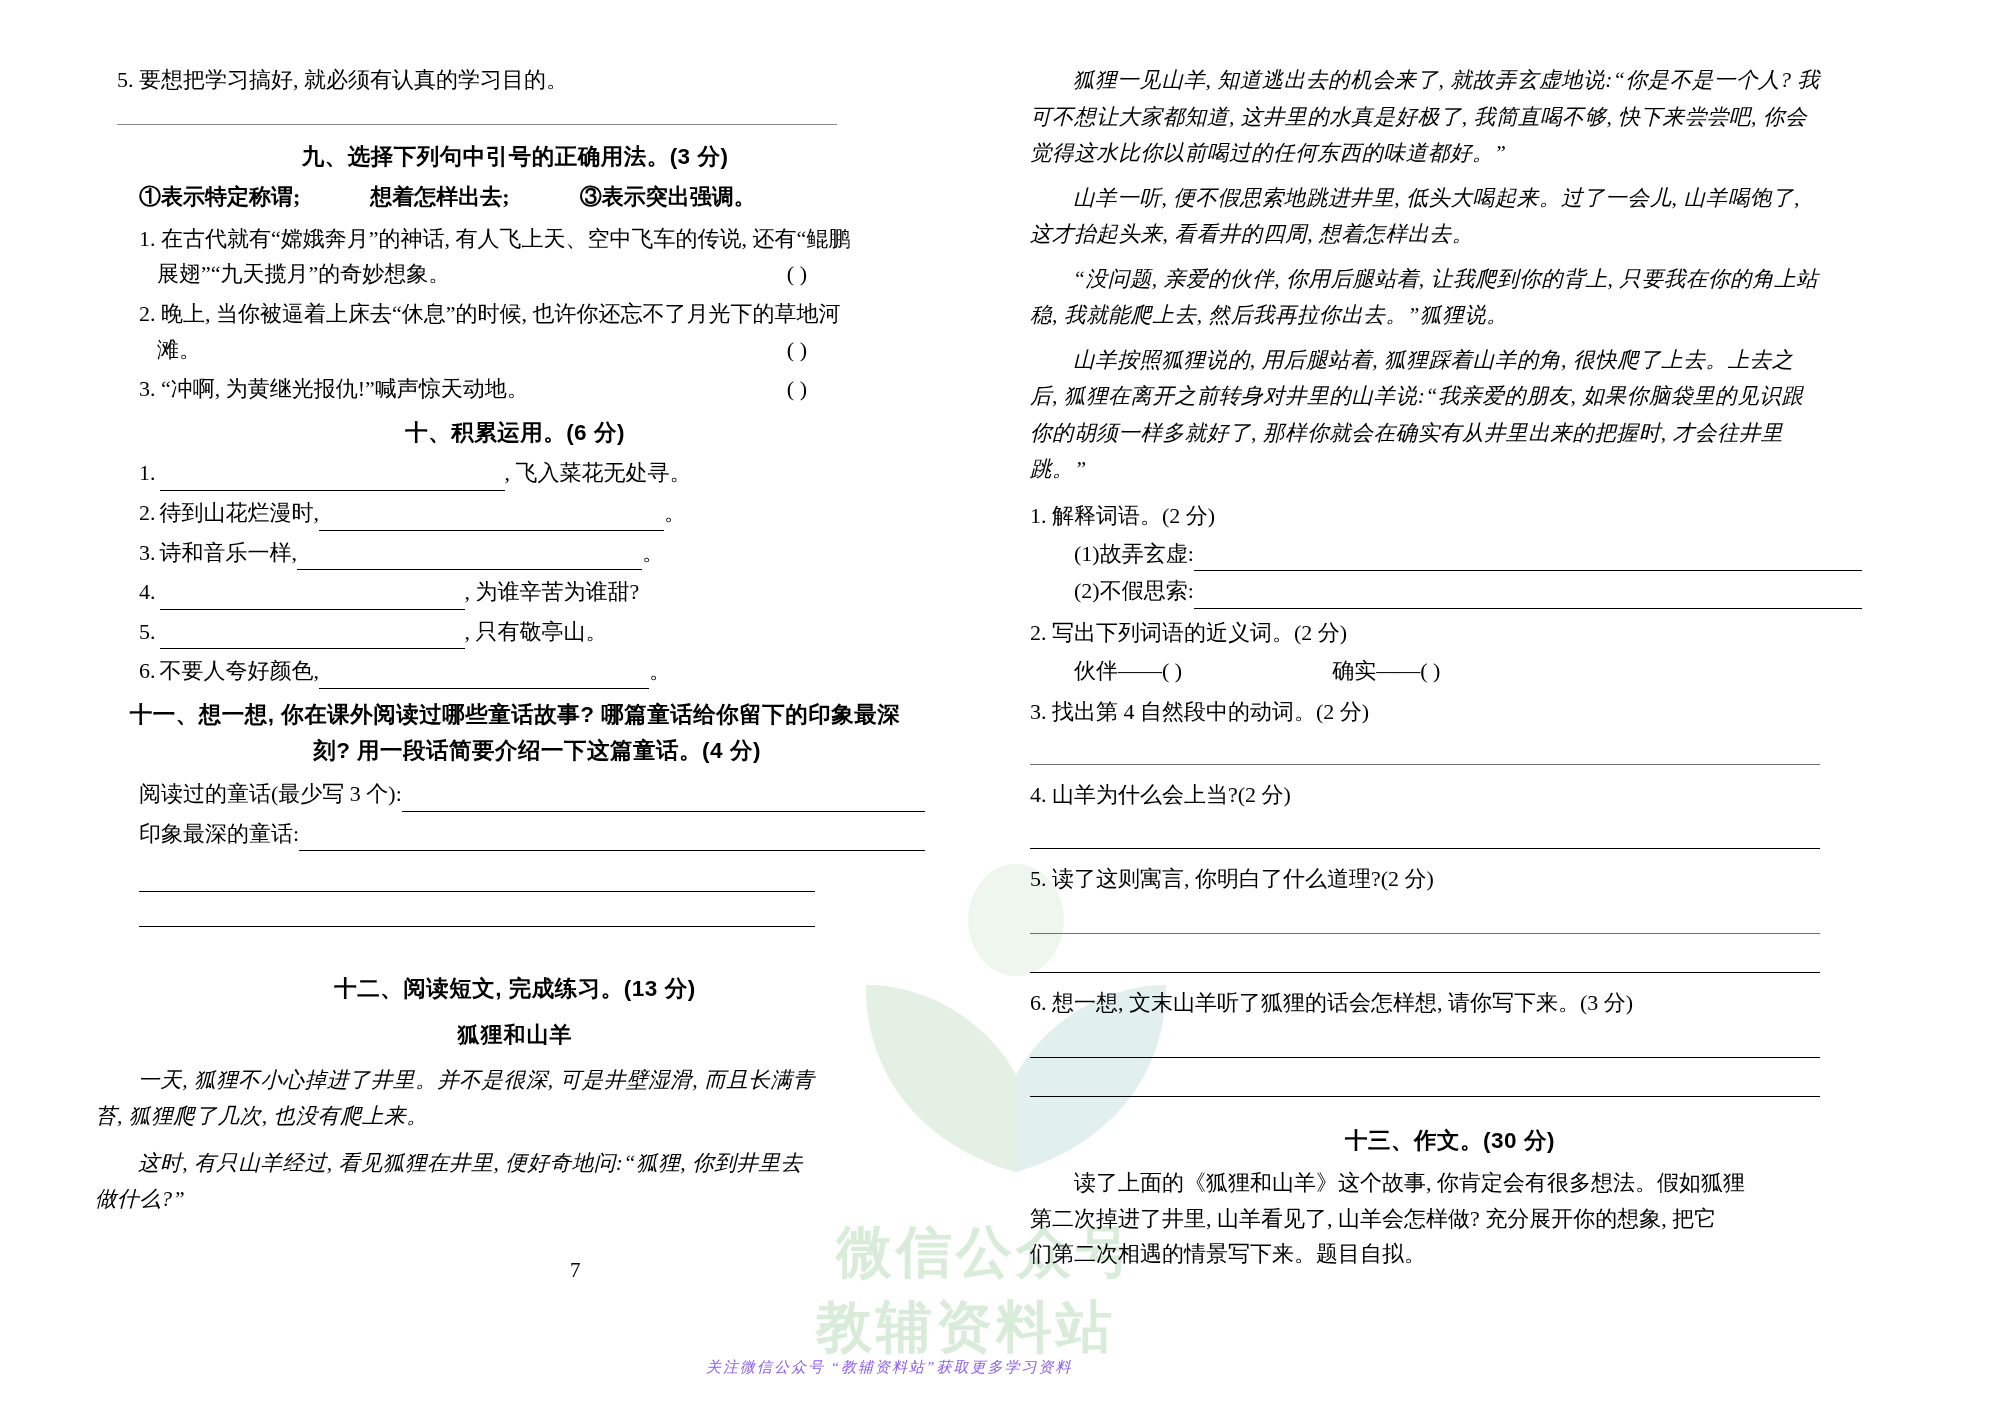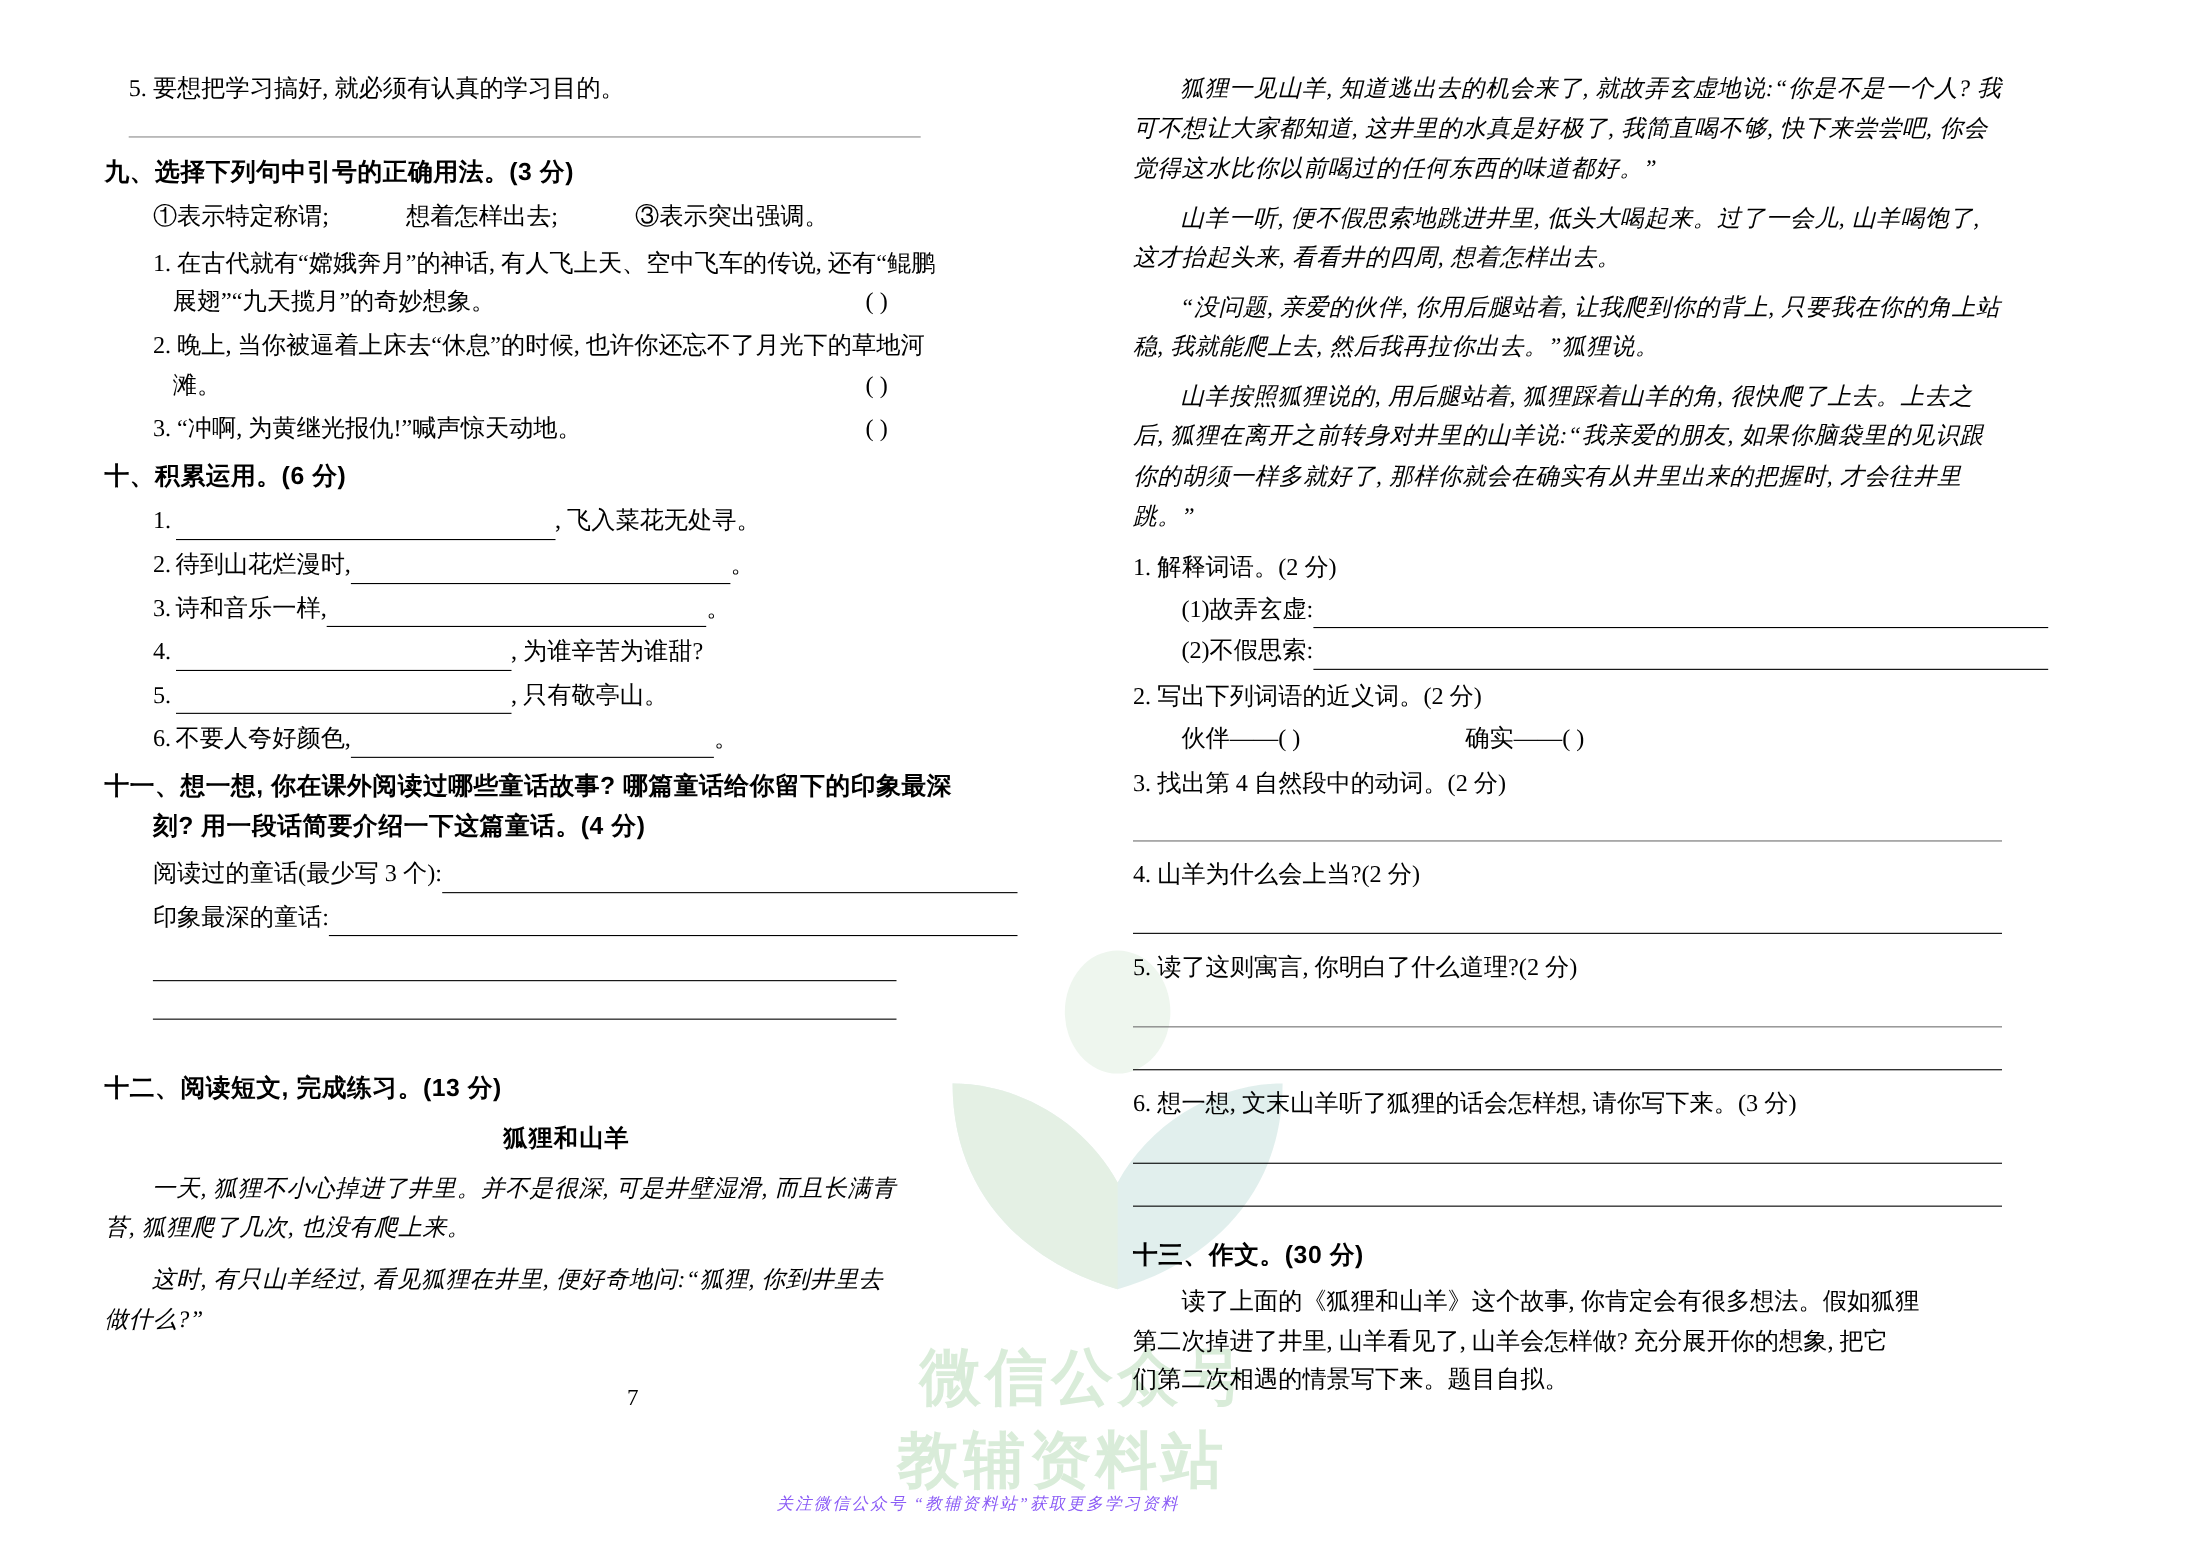--- a/index.html
+++ b/index.html
@@ -68,20 +68,21 @@
   #pagenum-left  { left: 475px; top: 1258px; }
 
   
   .sec-head {
     font-family: "Liberation Sans", "DejaVu Sans", sans-serif;
     font-weight: bold;
     font-size: 22.5px;
     letter-spacing: 0.5px;
     line-height: 1.62;
     margin: 0;
+    text-align: center;
   }
   .q {
     font-size: 22px;
     line-height: 1.62;
     margin: 0;
   }
   .psg {
     font-size: 21.5px;
     line-height: 1.70;
     margin: 0;
@@ -150,21 +151,21 @@
     <div style="height:62px"></div>
 
     <div class="q pl1">5. 要想把学习搞好, 就必须有认真的学习目的。</div>
 
     <div style="height:26px"></div>
     <div class="divider" style="margin-left:22px; width:720px;"></div>
     <div style="height:14px"></div>
 
     <div class="sec-head">九、选择下列句中引号的正确用法。(3 分)</div>
 
-    <div class="q pl2 row" style="margin-top:4px;">
+    <div class="q pl2 row" style="margin-top:4px;font-weight:bold;">
       <span class="nowrap">①表示特定称谓;</span>
       <span class="spacer" style="width:70px"></span>
       <span class="nowrap">想着怎样出去;</span>
       <span class="spacer" style="width:70px"></span>
       <span class="nowrap">③表示突出强调。</span>
     </div>
 
     <div class="q pl2" style="margin-top:6px;">1. 在古代就有“嫦娥奔月”的神话, 有人飞上天、空中飞车的传说, 还有“鲲鹏</div>
     <div class="q pl3 row">
       <span>展翅”“九天揽月”的奇妙想象。</span>

